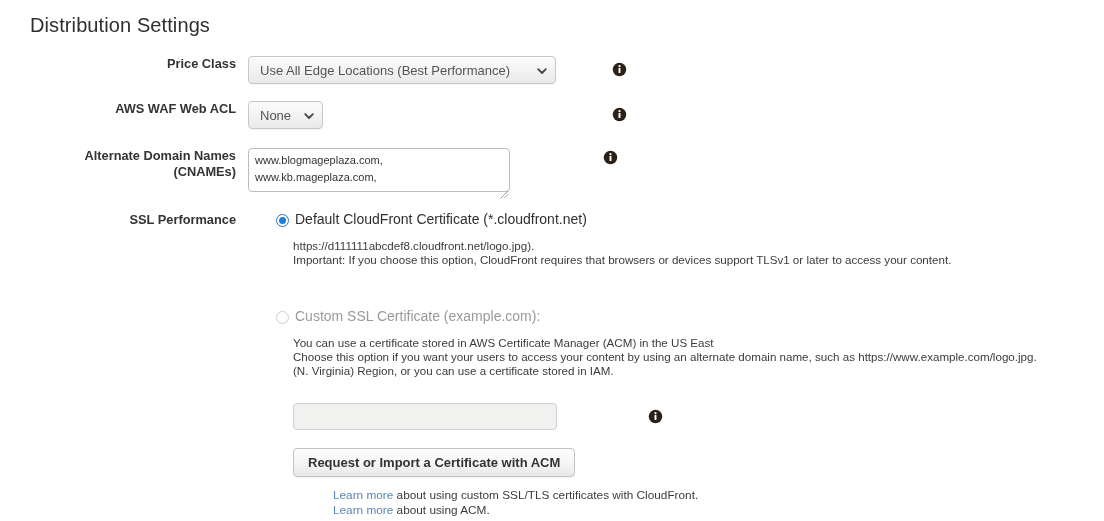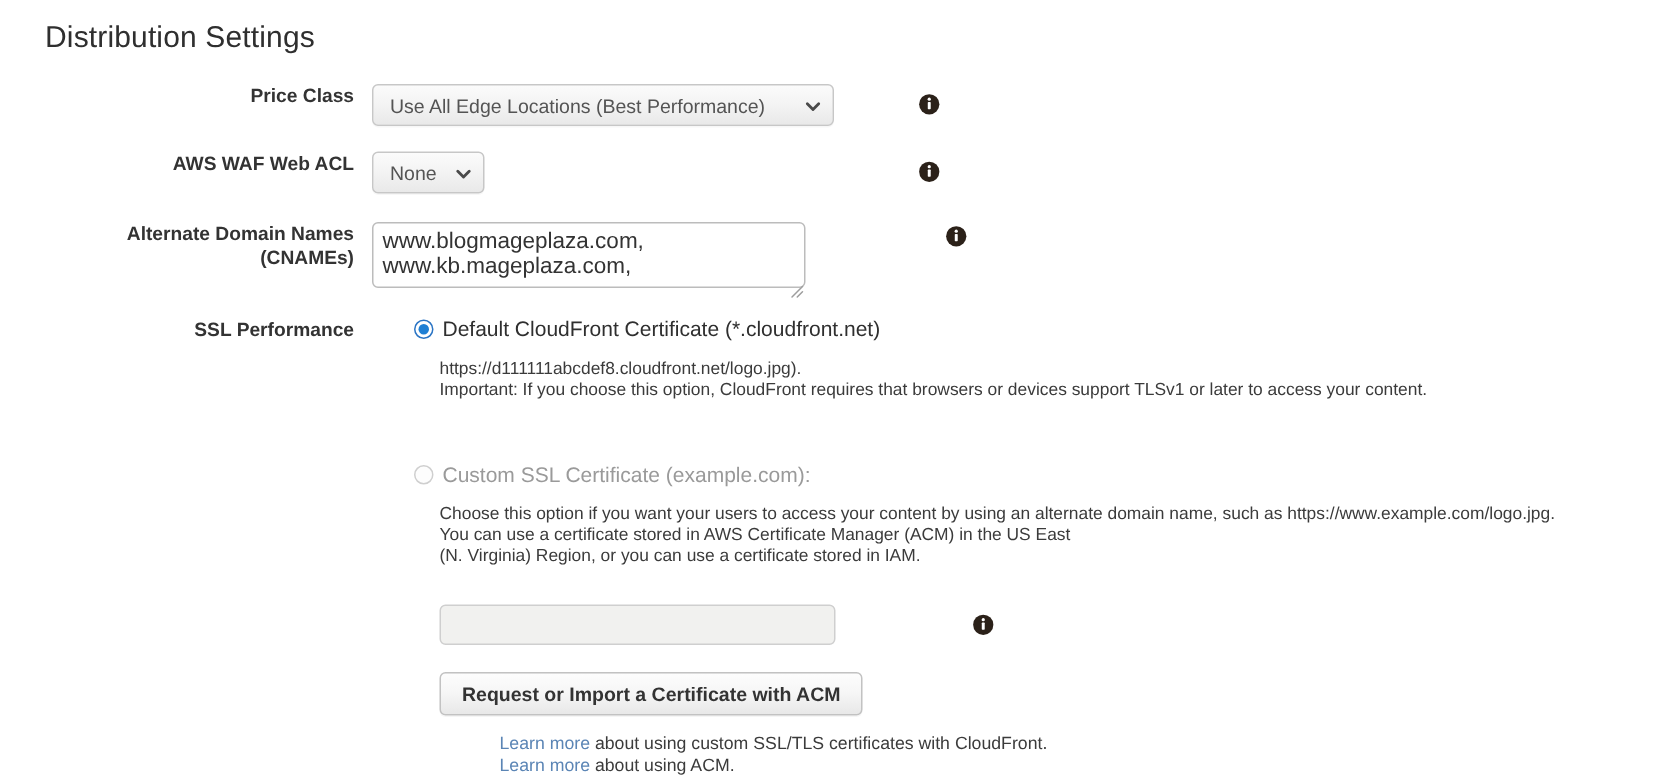--- a/index.html
+++ b/index.html
@@ -71,28 +71,28 @@
     width: 9px;
     height: 9px;
     flex: none;
     display: inline-block;
   }
   .chev svg { display: block; }
 
   
   .aws-textarea {
     box-sizing: border-box;
-    width: 289px;
+    width: 262px;
     height: 44px;
     border: 1px solid #bcbcbc;
     border-radius: 4px;
     background: #ffffff;
     padding: 3px 6px;
     font-family: "Liberation Sans", sans-serif;
-    font-size: 15px;
+    font-size: 11px;
     line-height: 17px;
     color: #333333;
     resize: none;
     overflow: hidden;
     position: relative;
     outline: none;
   }
   .ta-wrap { position: relative; display: inline-block; }
   .resize-grip {
     position: absolute;
@@ -109,21 +109,21 @@
     height: 15px;
     display: inline-block;
     flex: none;
     cursor: pointer;
   }
   .info-icon svg { display: block; }
 
   
   .radio-opt {
     display: flex;
-    align-items: flex-start;
+    align-items: flex-end;
   }
   .radio {
     width: 13px;
     height: 13px;
     flex: none;
     margin-top: 2px;
     margin-right: 6px;
     border-radius: 50%;
     box-sizing: border-box;
     cursor: pointer;
@@ -294,22 +294,22 @@
   <span class="line">https://d111111abcdef8.cloudfront.net/logo.jpg).</span>
   <span class="line">Important: If you choose this option, CloudFront requires that browsers or devices support TLSv1 or later to access your content.</span>
 </div>
 
 <div style="position:absolute; left:276px; top:308px;" class="radio-opt">
   <span class="radio unchecked"></span>
   <span class="radio-label disabled">Custom SSL Certificate (example.com):</span>
 </div>
 
 <div class="desc" style="position:absolute; left:293px; top:336px;">
+  <span class="line">You can use a certificate stored in AWS Certificate Manager (ACM) in the US East</span>
   <span class="line">Choose this option if you want your users to access your content by using an alternate domain name, such as https://www.example.com/logo.jpg.</span>
-  <span class="line">You can use a certificate stored in AWS Certificate Manager (ACM) in the US East</span>
   <span class="line">(N. Virginia) Region, or you can use a certificate stored in IAM.</span>
 </div>
 
 <div style="position:absolute; left:293px; top:403px; display:flex; align-items:center;">
   <input class="aws-input-disabled" type="text" disabled="" placeholder="" style="">
   <span style="width:91px;"></span>
   <span class="info-icon">
     <svg viewBox="0 0 16 16" width="15" height="15" aria-hidden="true">
       <circle cx="8" cy="8" r="7.2" fill="#2b2119"></circle>
       <circle cx="8" cy="4.4" r="1.15" fill="#ffffff"></circle>

